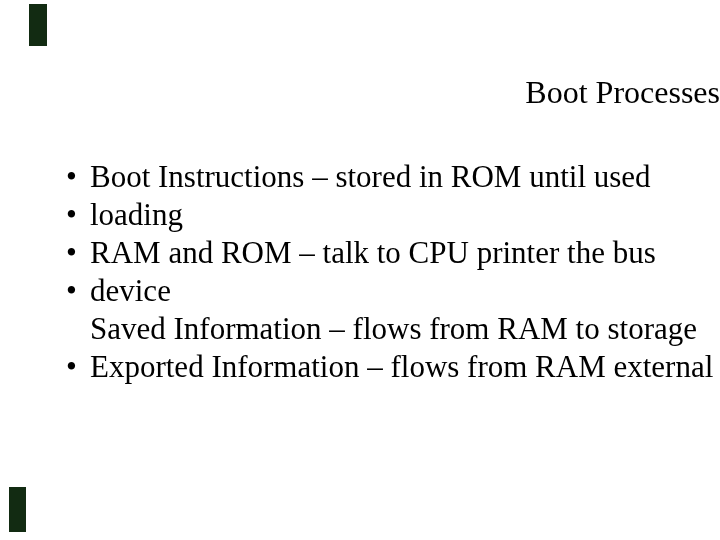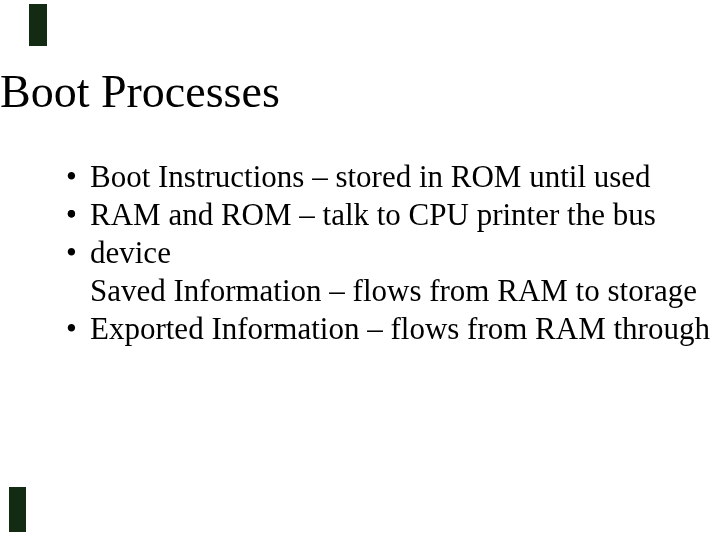--- a/index.html
+++ b/index.html
@@ -31,22 +31,22 @@
     top: 487px;
     width: 17px;
     height: 45px;
   }
   .title {
     position: absolute;
     top: 68px;
     left: 0;
     width: 720px;
     margin: 0;
-    text-align: left;
-    font-size: 46px;
+    text-align: right;
+    font-size: 32px;
     font-weight: 400;
     line-height: 48px;
     white-space: nowrap;
   }
   .bullets {
     position: absolute;
     top: 158px;
     left: 66px;
     width: 606px;
     font-size: 31px;
@@ -81,32 +81,33 @@
 
   <div class="bullets">
 
     <div class="item">
       <span class="dot">•</span>
       <div class="line">Boot Instructions – stored in ROM until used</div>
     </div>
 
     <div class="item">
       <span class="dot">•</span>
+      <div class="line">loading</div>
     </div>
 
     <div class="item">
       <span class="dot">•</span>
       <div class="line">RAM and ROM – talk to CPU printer the bus</div>
     </div>
 
     <div class="item">
       <span class="dot">•</span>
       <div class="line">device</div>
       <div class="line">Saved Information – flows from RAM to storage</div>
     </div>
 
     <div class="item">
       <span class="dot">•</span>
-      <div class="line">Exported Information – flows from RAM through</div>
+      <div class="line">Exported Information – flows from RAM external</div>
     </div>
 
   </div>
 </div>
 
 </body></html>

